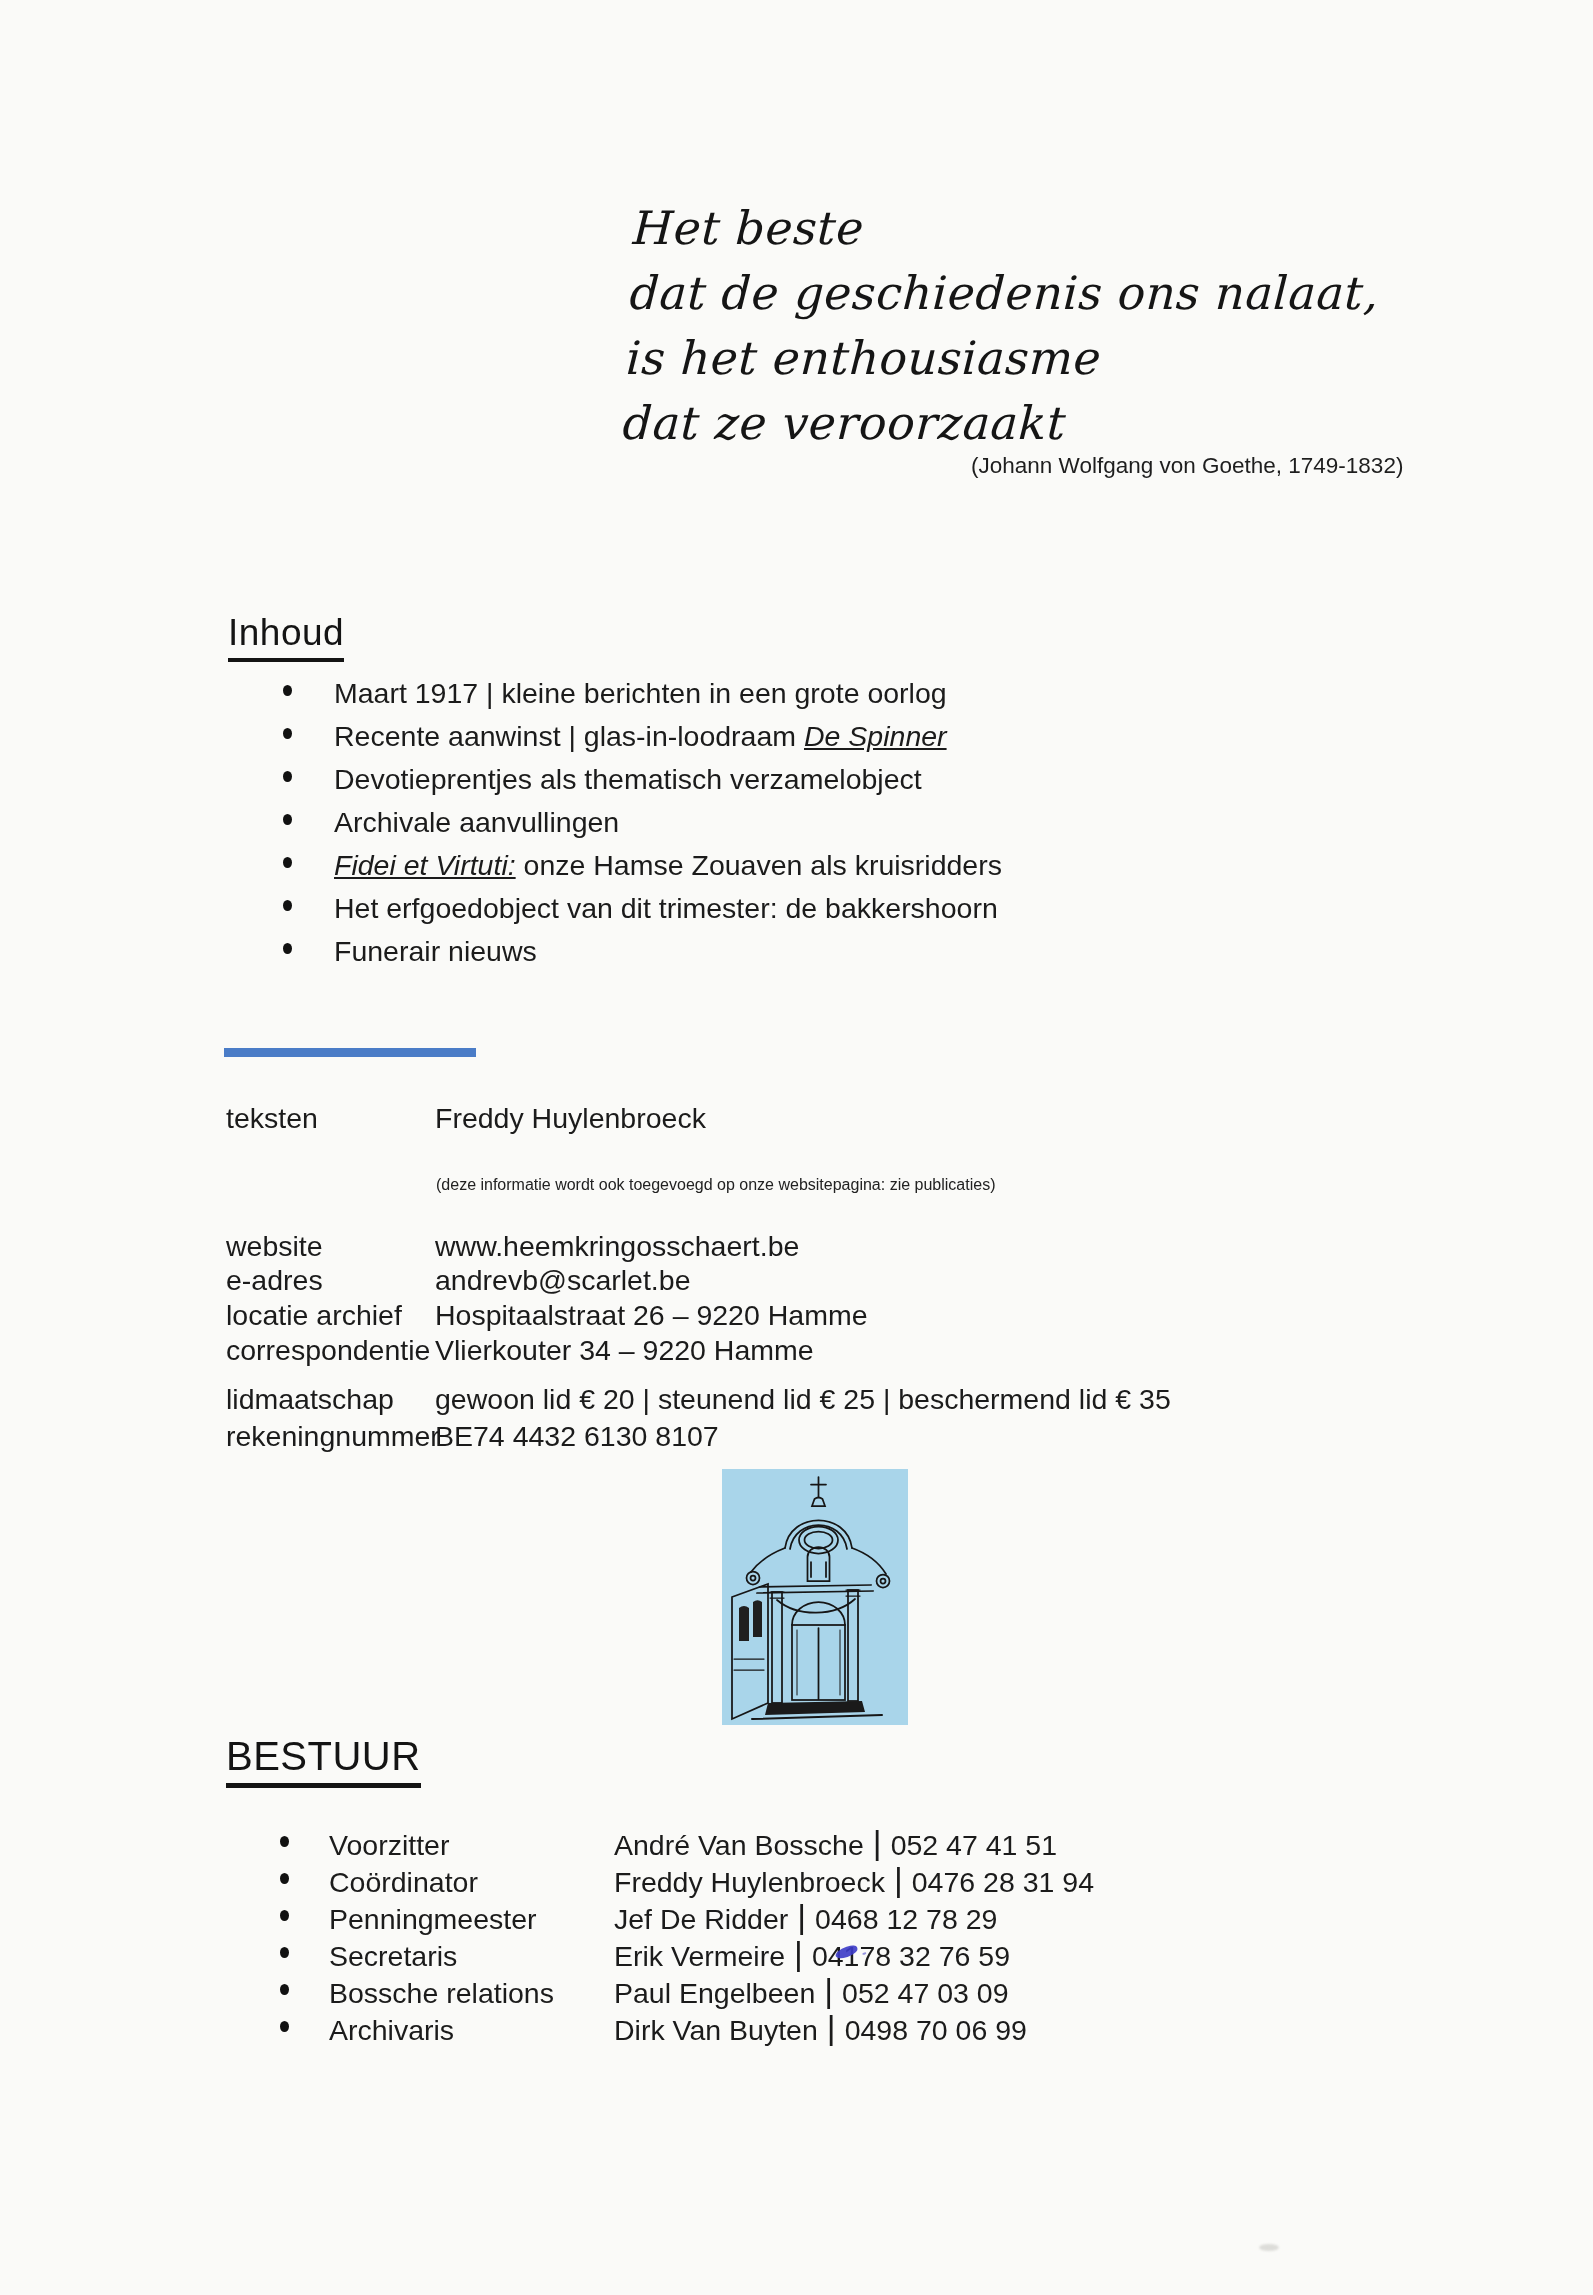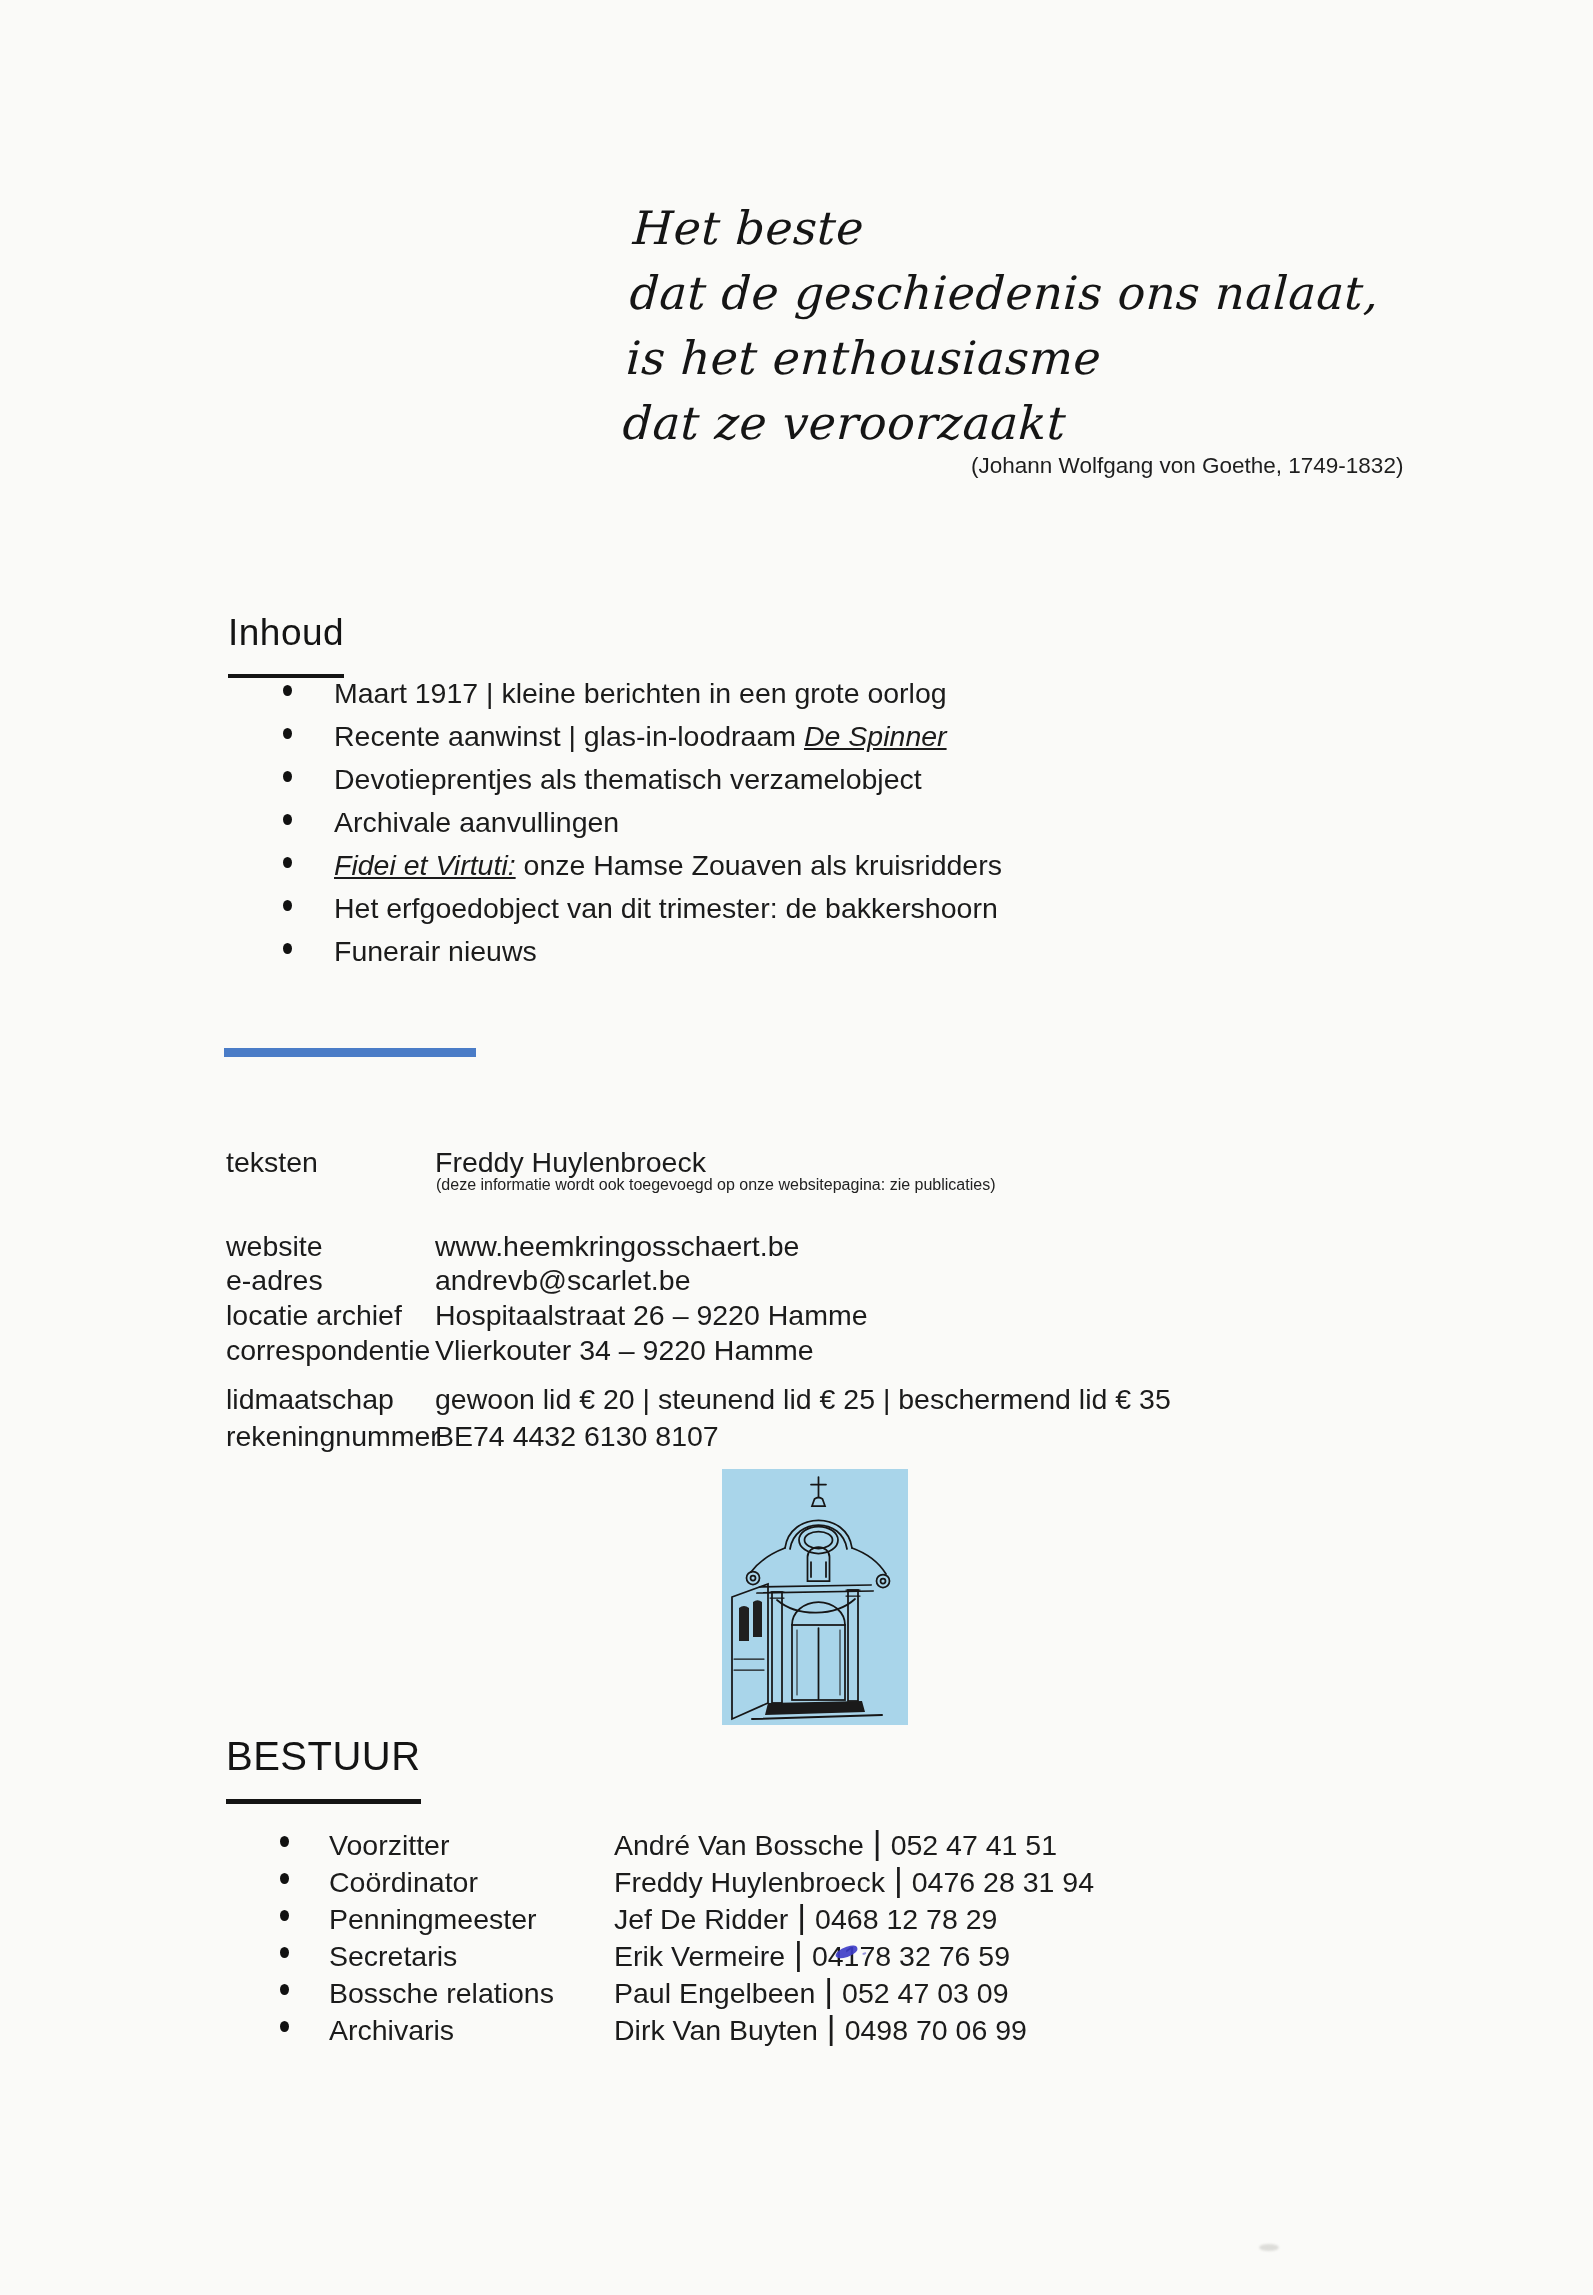--- a/index.html
+++ b/index.html
@@ -28,21 +28,21 @@
     position:absolute;left:971px;top:453px;
     font-size:22.5px;color:#1e1e1e;
   }
 
   
   .section-heading{
     position:absolute;
     font-size:37px;
     color:#141414;
     border-bottom:4px solid #141414;
-    padding-bottom:20px;
+    padding-bottom:4px;
     display:inline-block;
     letter-spacing:0.5px;
   }
   #inhoud-heading{left:228px;top:612px;}
   #bestuur-heading{left:226px;top:1734px;font-size:40px;border-bottom-width:5px;}
 
   
   .blist{position:absolute;list-style:none;margin:0;padding:0;font-size:28.5px;}
   #inhoud-list{left:283px;top:677px;}
   #inhoud-list li{height:43px;display:flex;align-items:flex-start;white-space:nowrap;}
@@ -59,21 +59,21 @@
     width:252px;height:8.5px;
   }
 
   
   .info-row{position:absolute;left:226px;display:flex;font-size:28.5px;white-space:nowrap;}
   .info-label{width:209px;flex:0 0 209px;}
   .info-note{
     position:absolute;left:436px;top:1176px;
     font-size:16px;white-space:nowrap;color:#222;
   }
-  #row-teksten{top:1146px;}
+  #row-teksten{top:1102px;}
   #row-website{top:1230px;}
   #row-eadres{top:1264px;}
   #row-locatie{top:1299px;}
   #row-correspondentie{top:1334px;}
   #row-lidmaatschap{top:1383px;}
   #row-rekeningnummer{top:1420px;}
 
   
   .chapel-box{
     position:absolute;left:722px;top:1469px;

